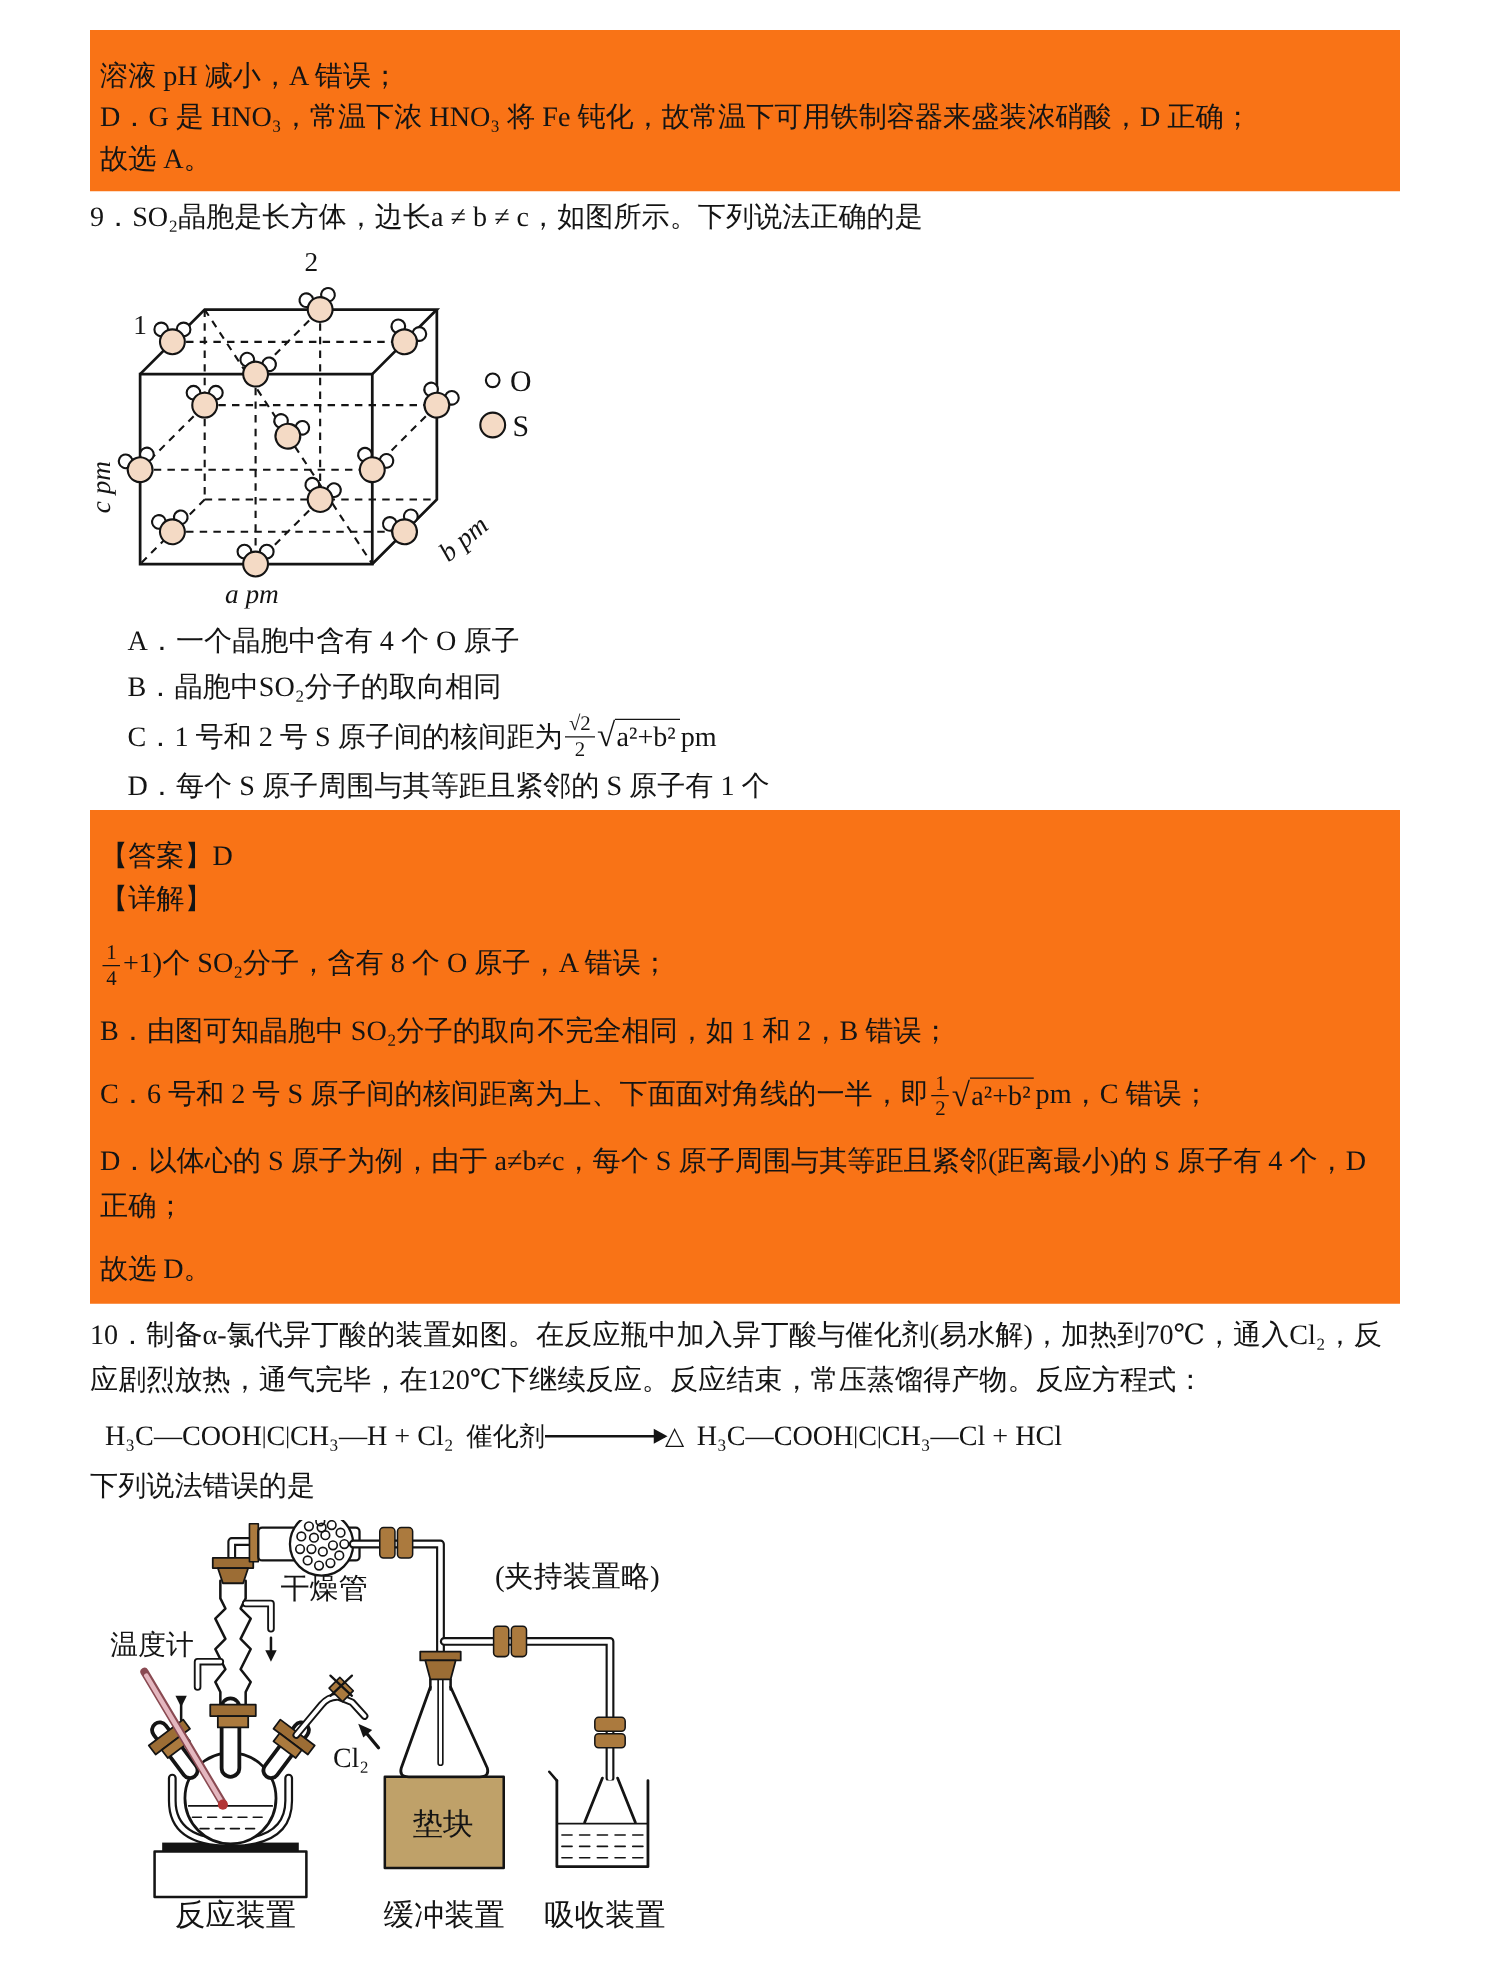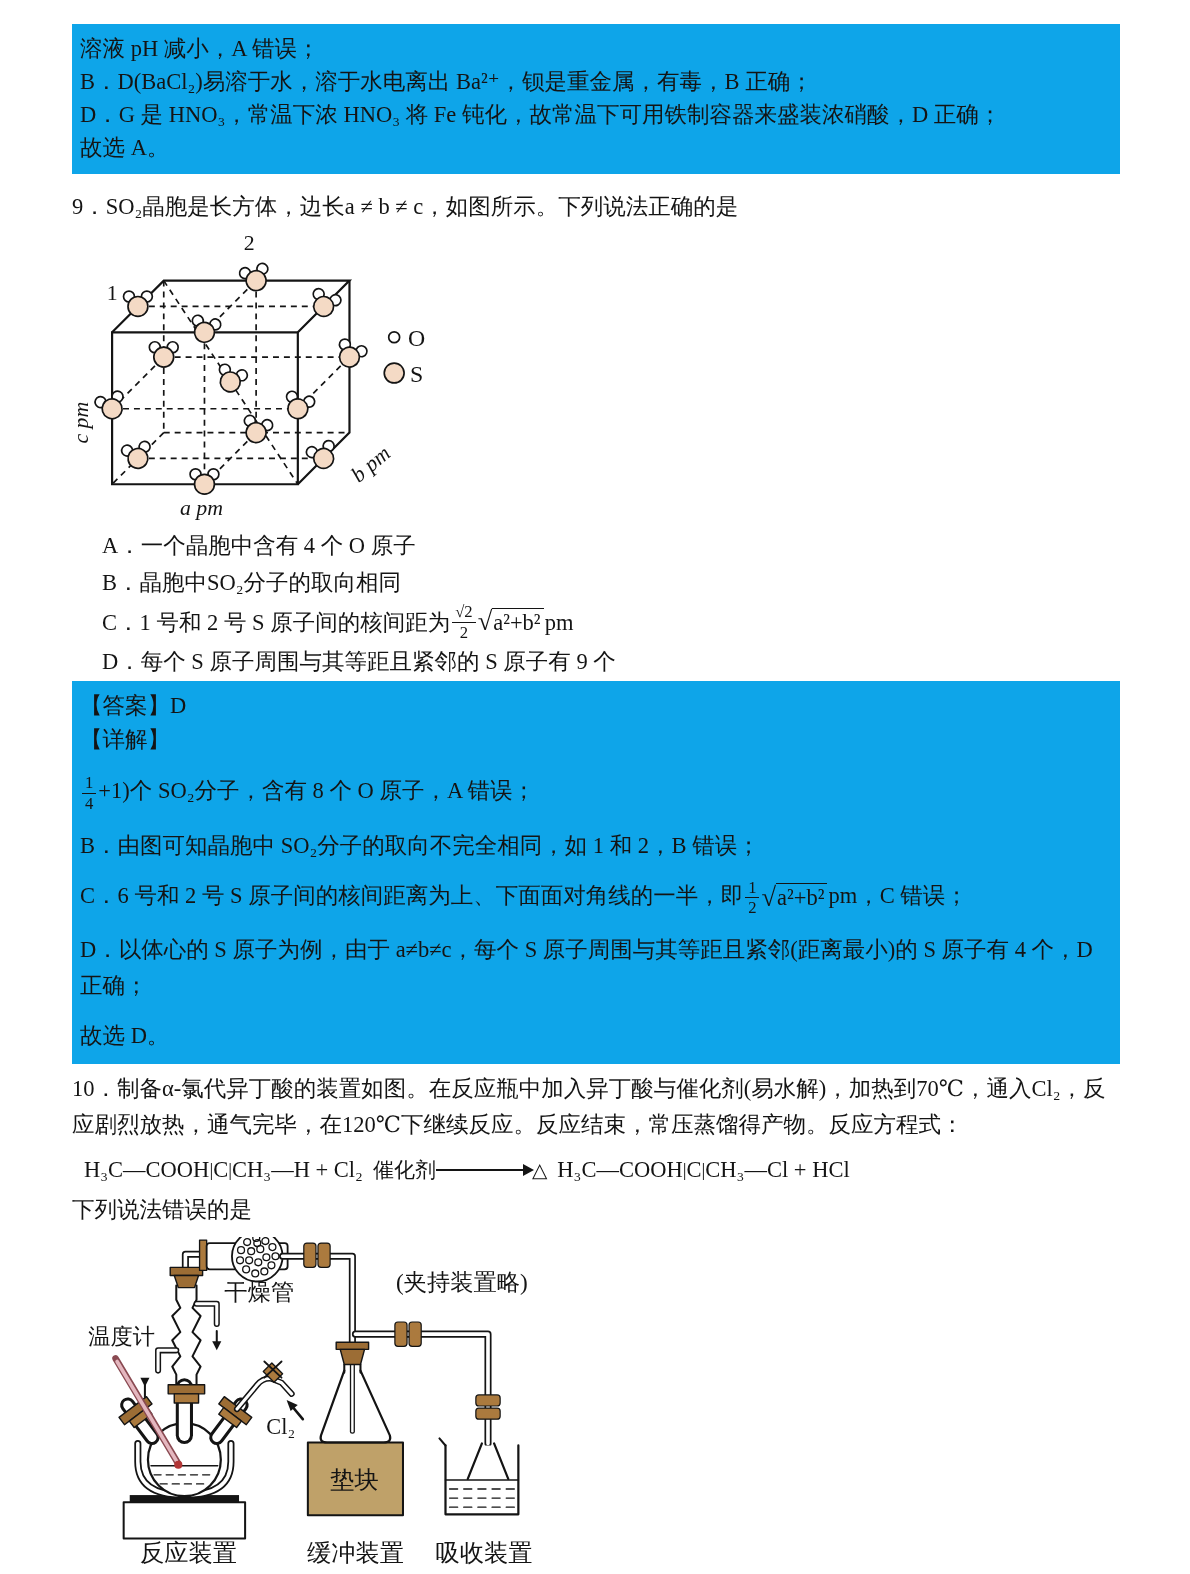--- a/index.html
+++ b/index.html
@@ -6,25 +6,25 @@
   body{
     width:1190px;
     font-family:"Liberation Serif","DejaVu Serif",serif;
     font-size:22.5px;
     color:#141414;
     -webkit-font-smoothing:antialiased;
   }
   .page{padding:24px 70px 26px 72px;}
   p{margin:0;}
   .gray-block{
-    background:#0ea5e9;
-    padding:8px 10px 10px 8px;
+    background:#f97316;
+    padding:20px 10px 10px 8px;
   }
   .gray-block p{line-height:33px;}
-  .stem{line-height:34px;margin-top:16px;}
+  .stem{line-height:34px;margin-top:4px;}
   .opts{margin-left:30px;}
   .opts p{line-height:35px;margin:2px 0;}
   .formula-line{display:flex;align-items:center;margin:8px 0;}
   
   .frac{
     display:inline-flex;flex-direction:column;align-items:center;
     vertical-align:middle;font-size:0.74em;line-height:1.18;margin:0 2px;
   }
   .frac .num{border-bottom:1.6px solid #141414;padding:0 3px;}
   .frac .den{padding:0 3px;}
@@ -60,21 +60,20 @@
   .q10-question{line-height:34px;margin:10px 0 0 0;}
   svg text{font-family:"Liberation Serif","DejaVu Serif",serif;fill:#141414;}
 </style>
 </head>
 <body>
 
 <main class="page">
 
   <section class="gray-block">
     <p>溶液 pH 减小，A 错误；</p>
-    <p>B．D(BaCl₂)易溶于水，溶于水电离出 Ba²⁺，钡是重金属，有毒，B 正确；</p>
     <p>D．G 是 HNO₃，常温下浓 HNO₃ 将 Fe 钝化，故常温下可用铁制容器来盛装浓硝酸，D 正确；</p>
     <p>故选 A。</p>
   </section>
 
   <section>
     <p class="stem">9．SO₂晶胞是长方体，边长a ≠ b ≠ c，如图所示。下列说法正确的是</p>
 
     <figure class="crystal-fig">
       <svg width="398" height="292" viewBox="0 0 400 294">
         <defs>
@@ -141,21 +140,21 @@
         <span class="frac">
           <span class="num">√2</span>
           <span class="den">2</span>
         </span>
         <span class="sqrt">
           <span class="sign">√</span>
           <span class="rad">a²+b²</span>
         </span>
         <span>pm</span>
       </p>
-      <p>D．每个 S 原子周围与其等距且紧邻的 S 原子有 9 个</p>
+      <p>D．每个 S 原子周围与其等距且紧邻的 S 原子有 1 个</p>
     </div>
   </section>
 
   <section class="gray-block ans-block">
     <p>
       <span>【答案】</span><span>D</span>
     </p>
     <p>【详解】</p>
     <div class="expl">
       <p class="expl-line">

